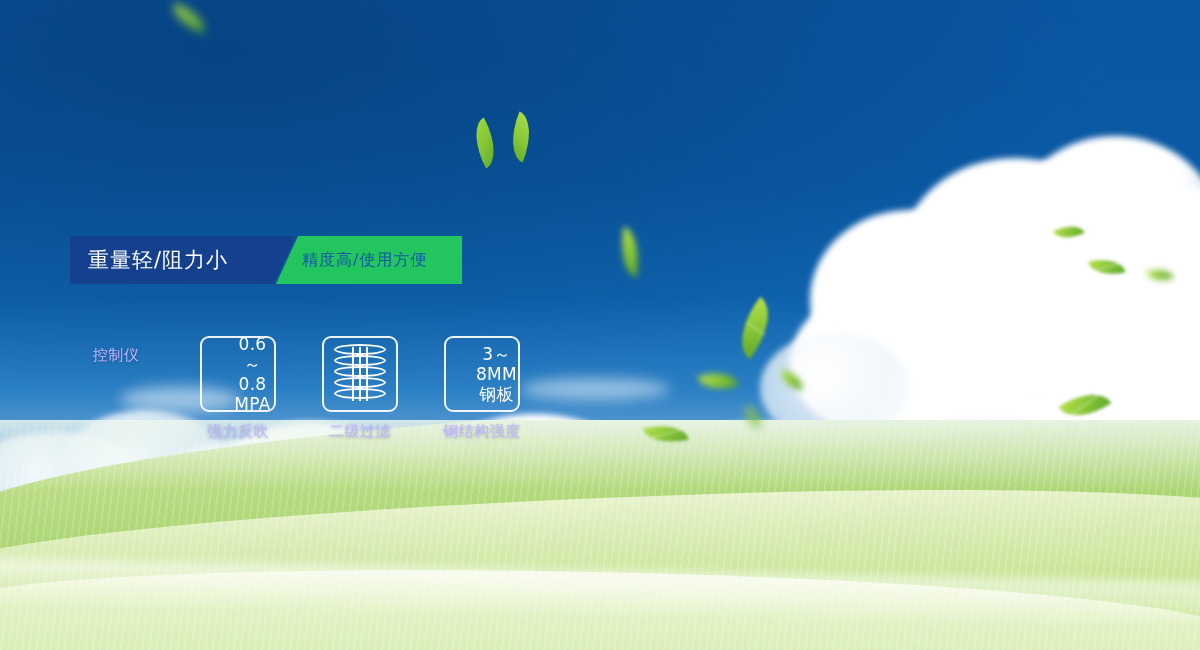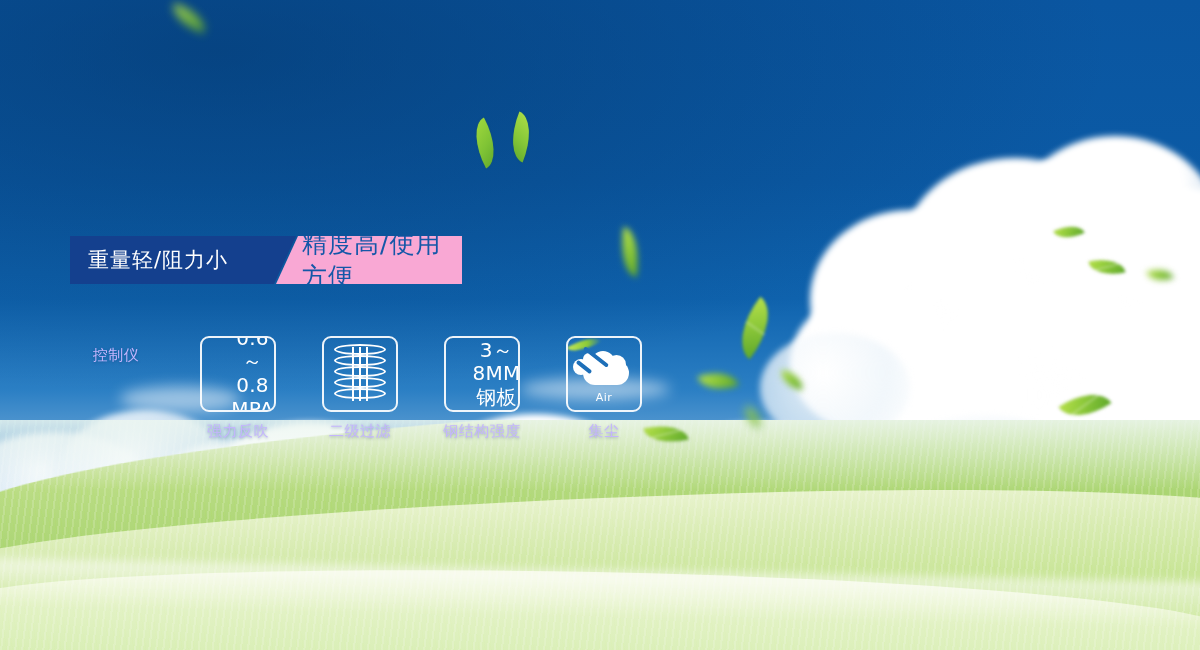--- a/index.html
+++ b/index.html
@@ -156,25 +156,25 @@
     color:#ffffff;
     font-size:21px;
     letter-spacing:1px;
     font-family:"DejaVu Sans","Liberation Sans",sans-serif;
     clip-path:polygon(0 0, 100% 0, calc(100% - 22px) 100%, 0 100%);
     z-index:2;
     min-width:178px;
   }
   .sub-right{
     position:relative;
-    background:#f9a8d4;
+    background:#22c55e;
     display:flex;align-items:center;
     padding:0 16px 0 26px;
     color:#1457a8;
-    font-size:25px;
+    font-size:16px;
     letter-spacing:1px;
     font-family:"DejaVu Sans","Liberation Sans",sans-serif;
     margin-left:-20px;
     clip-path:polygon(22px 0, 100% 0, 100% 100%, 0 100%);
     flex:1;
   }
 
   
   .features{
     position:absolute;left:70px;top:336px;
@@ -190,21 +190,21 @@
     border:2px solid rgba(255,255,255,.92);
     border-radius:9px;
     display:flex;align-items:center;justify-content:center;
     color:#ffffff;
     text-align:center;
     box-sizing:border-box;
     position:relative;
     overflow:hidden;
   }
   .fbox .txt{
-    font-size:20px;line-height:1.18;
+    font-size:17px;line-height:1.18;
     font-family:"DejaVu Sans","Liberation Sans",sans-serif;
     letter-spacing:.3px;
     margin-left:29px;
   }
   .flabel{
     margin-top:10px;
     color:#c4b5fd;
     font-size:15px;
     letter-spacing:.5px;
     white-space:nowrap;
@@ -382,36 +382,20 @@
     </div>
 
     <div class="feature">
       <div class="fbox">
         <div class="txt" style="white-space:pre-line;">3～8MM
 钢板</div>
       </div>
       <div class="flabel">钢结构强度</div>
     </div>
 
-    <div class="feature">
-      <div class="fbox">
-        <div class="ico-air">
-          <div class="streak"></div>
-          <div class="c-s1"></div>
-          <div class="c-s2"></div>
-          <div class="c-b1"></div>
-          <div class="c-b2"></div>
-          <div class="c-main"></div>
-          <div class="slash"></div>
-          <div class="slash2"></div>
-          <div class="air-txt">Air</div>
-        </div>
-      </div>
-      <div class="flabel">集尘</div>
-    </div>
 
   </div>
 
   <div class="leaf blur1" style="left:645px;top:424px;width:42px;height:20px;transform:rotate(-12deg);">
     <span class="vein"></span>
   </div>
 
 </div>
 
 </body></html>

